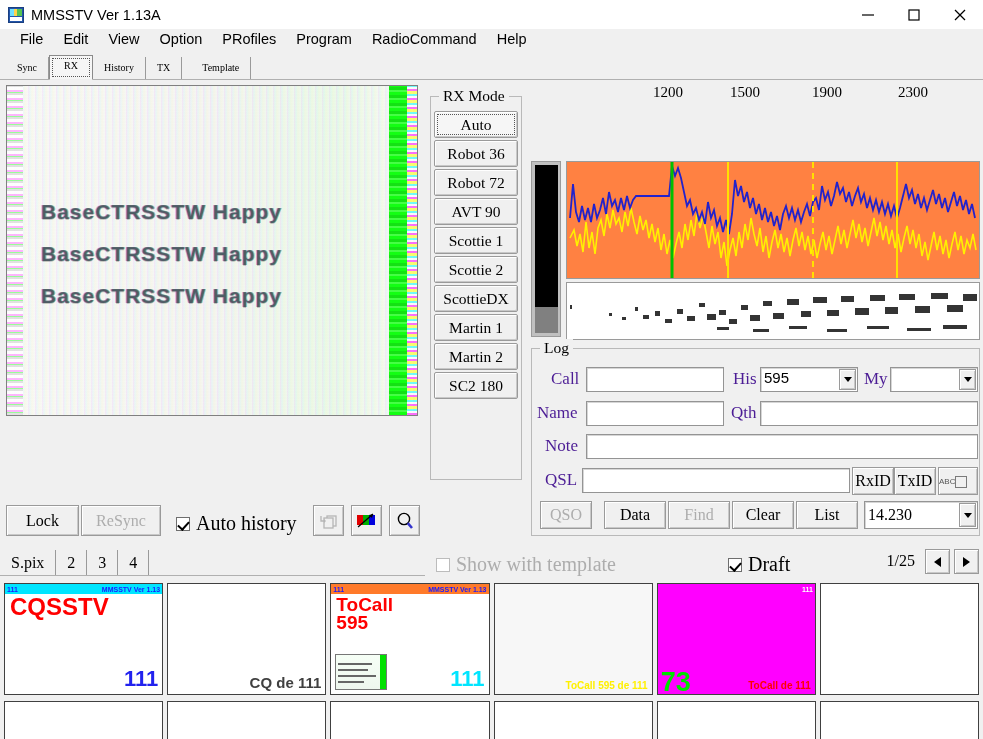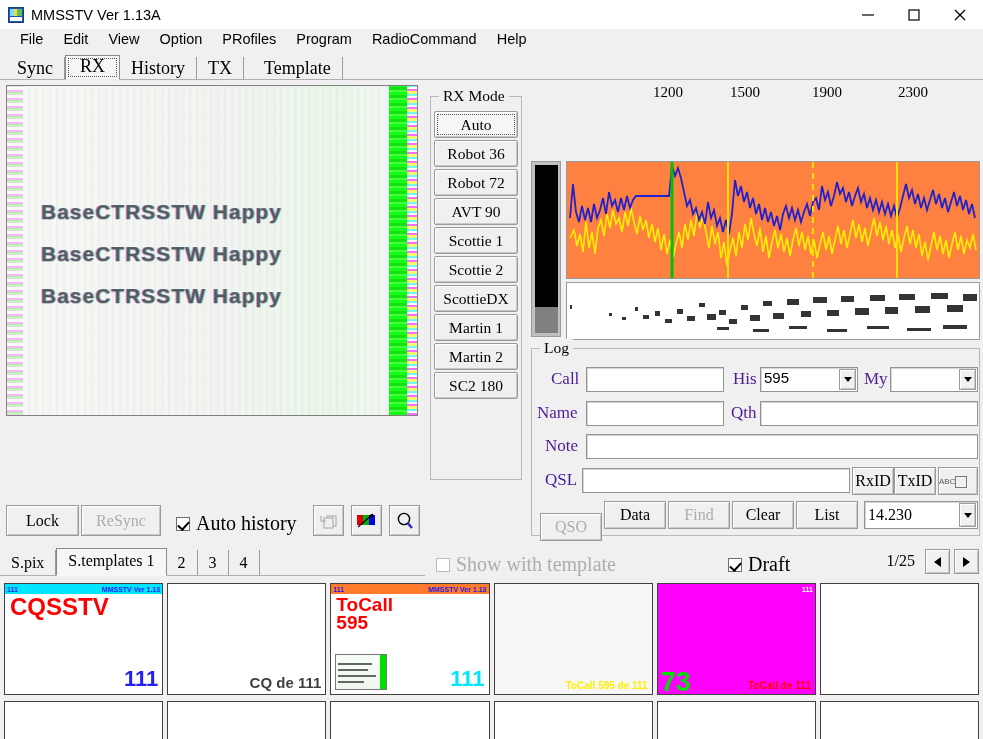--- a/index.html
+++ b/index.html
@@ -54,21 +54,21 @@
 
   
   #toptabs {
     height:26px; background:#f0f0f0; display:flex; align-items:flex-end;
     padding-left:6px; position:relative;
   }
   #toptabs:after{
     content:""; position:absolute; left:0; right:0; bottom:0; height:1px; background:#b0b0b0;
   }
   .ttab {
-    font-size:18px; color:#000; padding:2px 11px 3px 11px; line-height:18px;
+    font-size:10px; color:#000; padding:2px 11px 3px 11px; line-height:18px;
     border-right:1px solid #9a9a9a; background:#f0f0f0; position:relative;
   }
   .ttab.sel {
     border:1px solid #8a8a8a; border-bottom:1px solid #f0f0f0;
     background:#f6f6f6; z-index:2; padding:1px 14px 4px 14px;
     outline:1px dotted #555; outline-offset:-4px;
   }
   .ttab.gap { margin-left:9px; }
 
   
@@ -475,21 +475,21 @@
     <div class="lbl" style="left:13px;top:121px">QSL</div>
     <div class="tbox" style="left:50px;top:119px;width:268px;height:25px"></div>
 
     <div class="lbtn" style="left:320px;top:118px;width:42px">RxID</div>
     <div class="lbtn" style="left:362px;top:118px;width:42px">TxID</div>
     <div class="lbtn" style="left:406px;top:118px;width:40px;flex-direction:row;justify-content:flex-start;padding-top:1px">
       <span style="font-size:8px;font-family:'Liberation Sans',sans-serif;color:#555;line-height:9px">ABC</span>
       <span style="width:12px;height:12px;border:1px solid #7a7a7a;background:#f0f0f0;margin-top:1px"></span>
     </div>
 
-    <div class="lbtn dis" style="left:8px;top:164px;width:62px">QSO</div>
+    <div class="lbtn dis" style="left:8px;top:152px;width:52px">QSO</div>
     <div class="lbtn" style="left:72px;top:152px;width:62px">Data</div>
     <div class="lbtn dis" style="left:136px;top:152px;width:62px">Find</div>
     <div class="lbtn" style="left:200px;top:152px;width:62px">Clear</div>
     <div class="lbtn" style="left:264px;top:152px;width:62px">List</div>
 
     <div class="combo" style="left:332px;top:152px;width:114px;height:28px;line-height:23px;font-size:16px;font-family:'Liberation Serif',serif">
       <span>14.230</span>
       <span class="arrow">
           <i class="tri-d"></i>
         </span>
@@ -527,21 +527,20 @@
     <div class="ibtn" style="left:383px">
       <svg width="20" height="20" viewBox="0 0 20 20">
         <circle cx="9" cy="8" r="5.6" fill="none" stroke="#000" stroke-width="1.4"></circle>
         <line x1="12.8" y1="12.2" x2="17" y2="17" stroke="#3333cc" stroke-width="2.6"></line>
       </svg>
     </div>
   </div>
 
   <div id="btmtabs">
     <div class="btab">S.pix</div>
-    <div class="btab sel">S.templates 1</div>
     <div class="btab">2</div>
     <div class="btab">3</div>
     <div class="btab last">4</div>
   </div>
 
   <div id="tplrow">
     <div class="chk dis" style="left:11px;top:5px;color:#adadad">
       <span class="chkbox" style="border-color:#bcbcbc"></span>
       <span>Show with template</span>
     </div>

